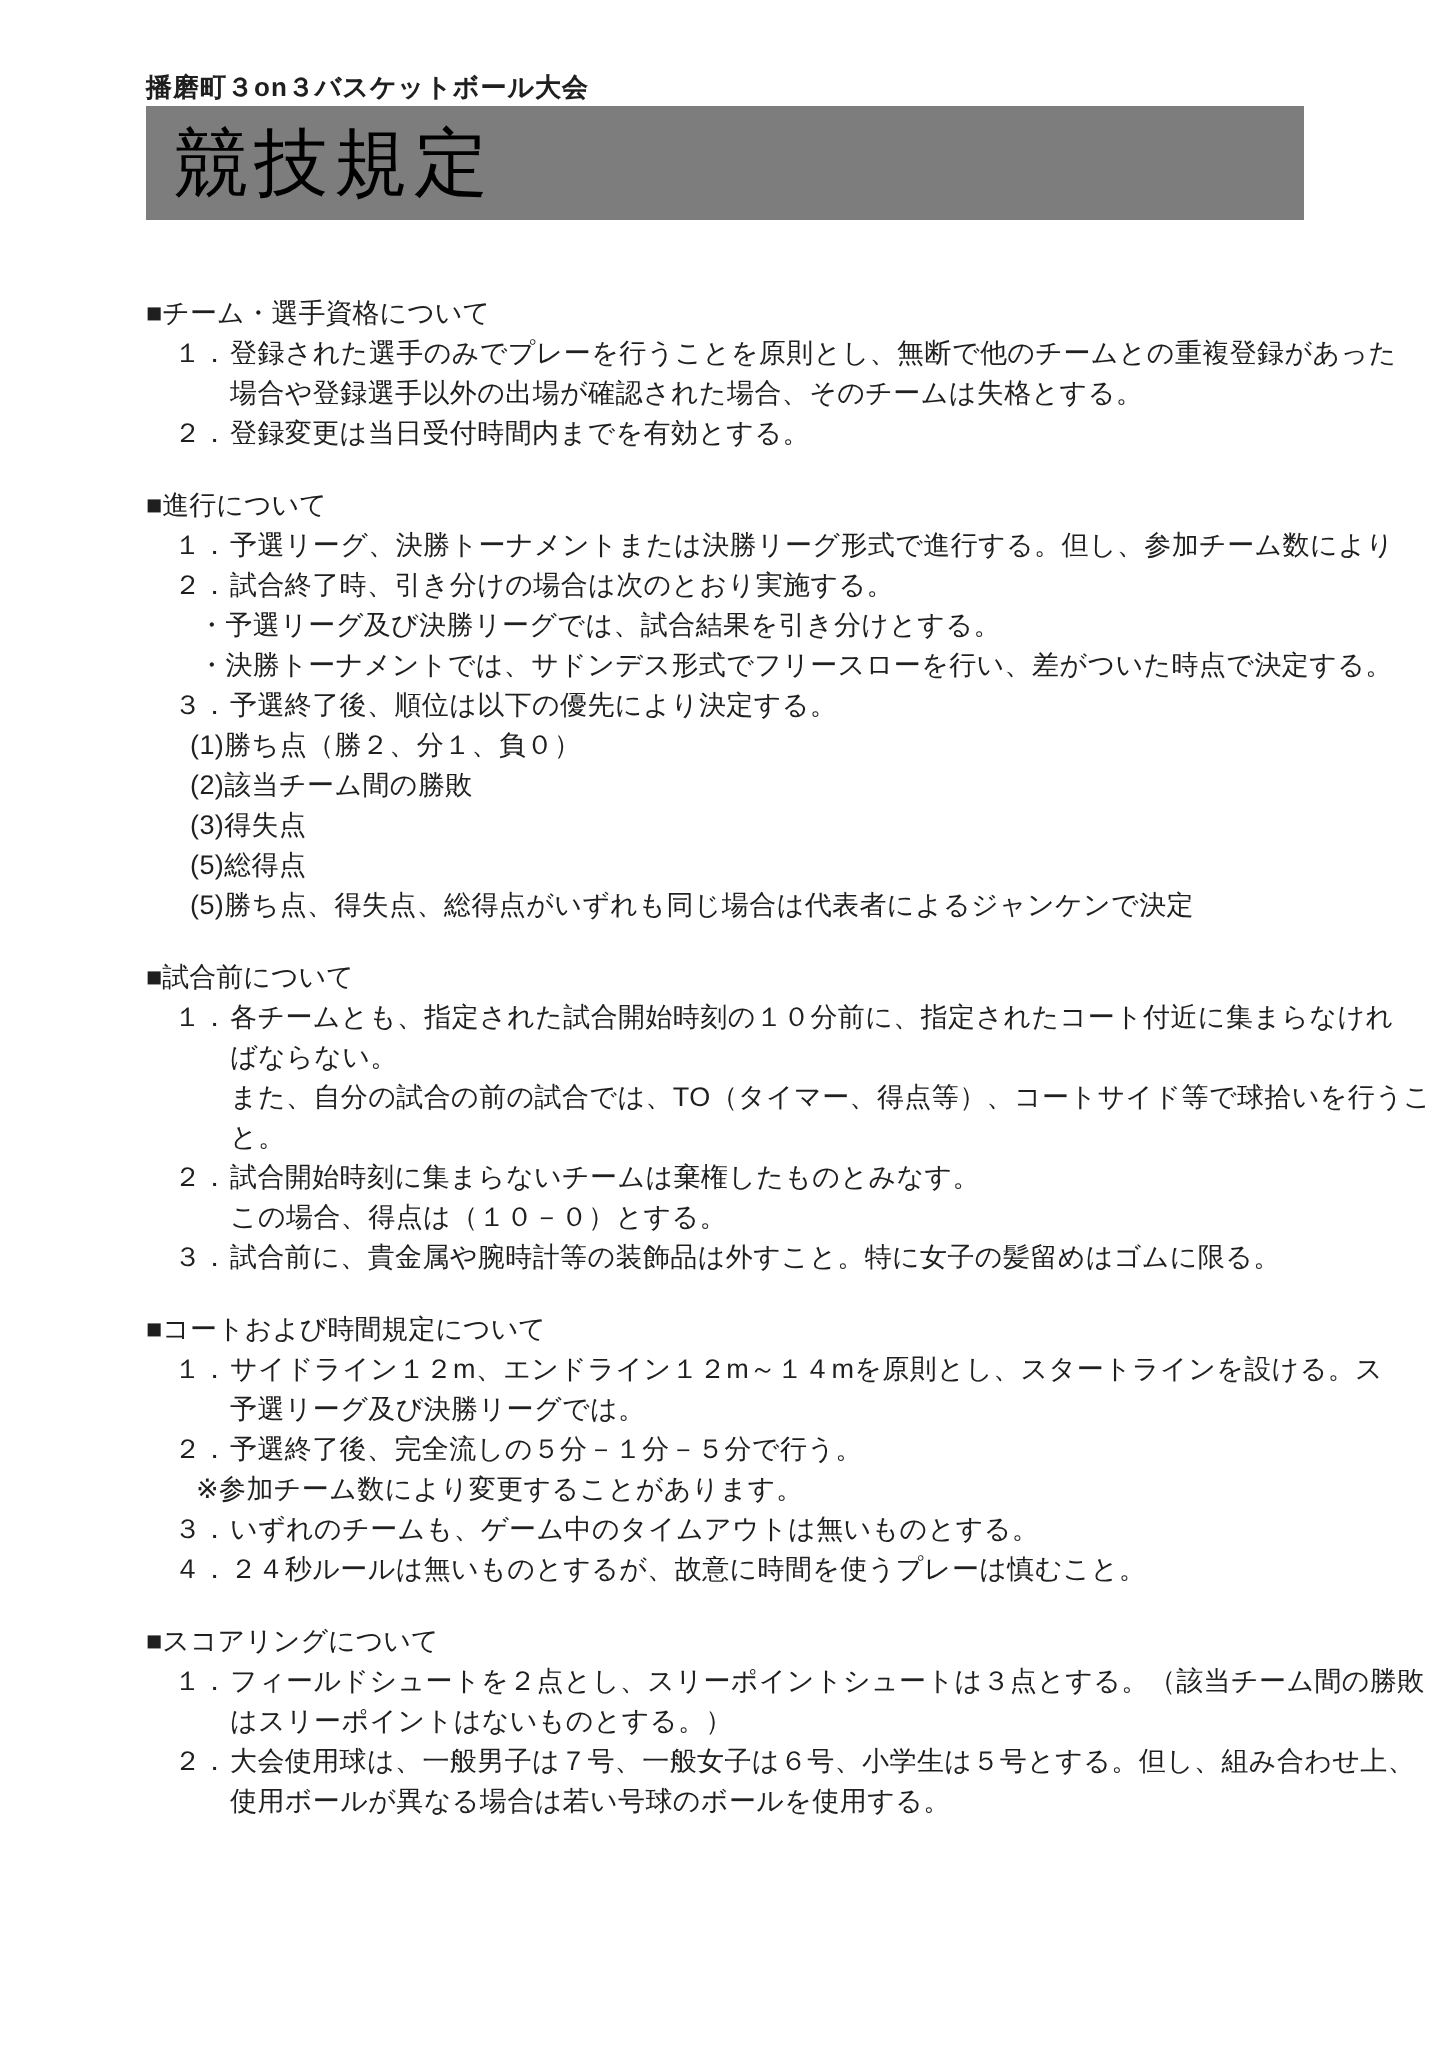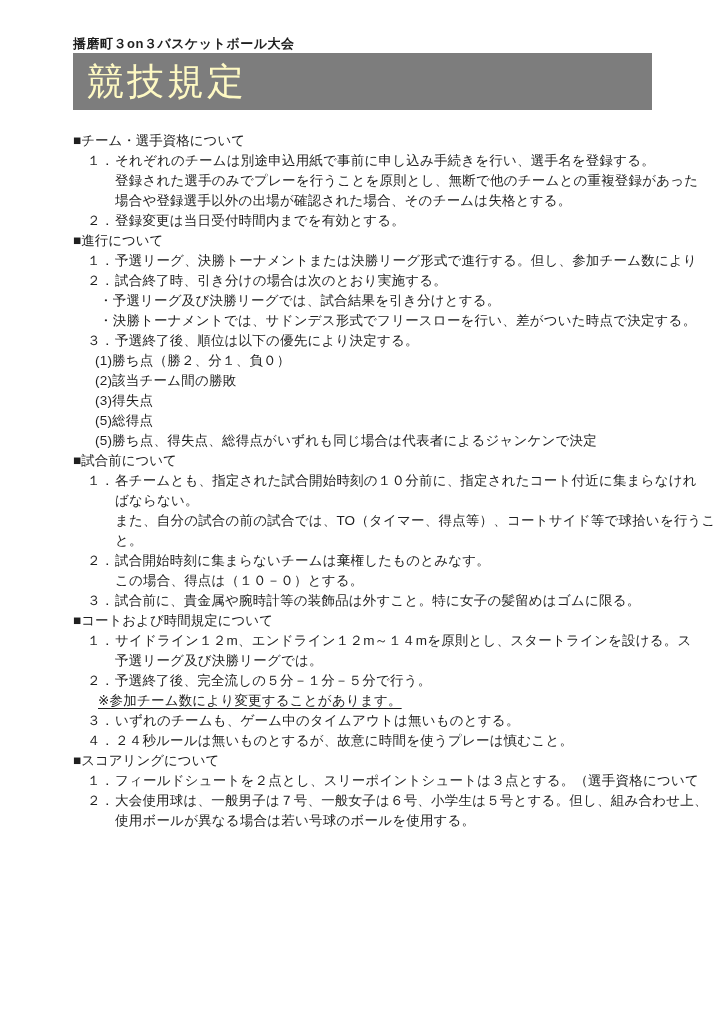--- a/index.html
+++ b/index.html
@@ -36,21 +36,21 @@
   .banner-title {
     color: #ffffff;
     font-size: 37px;
     padding-left: 14px;
     letter-spacing: 3px;
     white-space: nowrap;
   }
   #sections {
     padding-top: 21px;
   }
-  .section { }
+  .section { margin-top: 16px; }
   .section-heading {
     font-size: 13.5px;
     line-height: 20px;
     white-space: nowrap;
   }
   .line {
     font-size: 13.5px;
     line-height: 20px;
     letter-spacing: 0.2px;
     white-space: nowrap;
@@ -61,41 +61,39 @@
     width: 28px;
     font-size: 13.5px;
     line-height: 20px;
     white-space: nowrap;
   }
   .lines { flex: 1 1 auto; min-width: 0; }
   .block.bullet { padding-left: 26px; }
   .block.paren  { padding-left: 22px; }
   .block.note   { padding-left: 25px; }
   .block.note .line {
-    text-decoration: underline;
     text-underline-offset: 3px;
   }
 </style>
 </head>
 <body>
 
 <div class="page" style="color: rgb(31, 31, 31);">
   <div class="doc-header">播磨町３on３バスケットボール大会</div>
 
   <div class="banner" style="background: rgb(125, 125, 125);">
-    <div class="banner-title" style="color: #fef9c3;">競技規定</div>
+    <div class="banner-title" style="color: #000000;">競技規定</div>
   </div>
 
   <div id="sections">
       <div class="section">
         <div class="section-heading">■チーム・選手資格について</div>
         <div class="block numbered">
           <span class="marker">１．</span>
           <div class="lines">
-            <div class="line">それぞれのチームは別途申込用紙で事前に申し込み手続きを行い、選手名を登録する。</div>
             <div class="line">登録された選手のみでプレーを行うことを原則とし、無断で他のチームとの重複登録があった</div>
             <div class="line">場合や登録選手以外の出場が確認された場合、そのチームは失格とする。</div>
           </div>
         </div>
         <div class="block numbered">
           <span class="marker">２．</span>
           <div class="lines">
             <div class="line">登録変更は当日受付時間内までを有効とする。</div>
           </div>
         </div>
@@ -186,21 +184,22 @@
           <div class="lines">
             <div class="line">２４秒ルールは無いものとするが、故意に時間を使うプレーは慎むこと。</div>
           </div>
         </div>
       </div>
       <div class="section">
         <div class="section-heading">■スコアリングについて</div>
         <div class="block numbered">
           <span class="marker">１．</span>
           <div class="lines">
-            <div class="line">フィールドシュートを２点とし、スリーポイントシュートは３点とする。（選手資格について</div>
+            <div class="line">フィールドシュートを２点とし、スリーポイントシュートは３点とする。（該当チーム間の勝敗</div>
+            <div class="line">はスリーポイントはないものとする。）</div>
           </div>
         </div>
         <div class="block numbered">
           <span class="marker">２．</span>
           <div class="lines">
             <div class="line">大会使用球は、一般男子は７号、一般女子は６号、小学生は５号とする。但し、組み合わせ上、</div>
             <div class="line">使用ボールが異なる場合は若い号球のボールを使用する。</div>
           </div>
         </div>
       </div>

